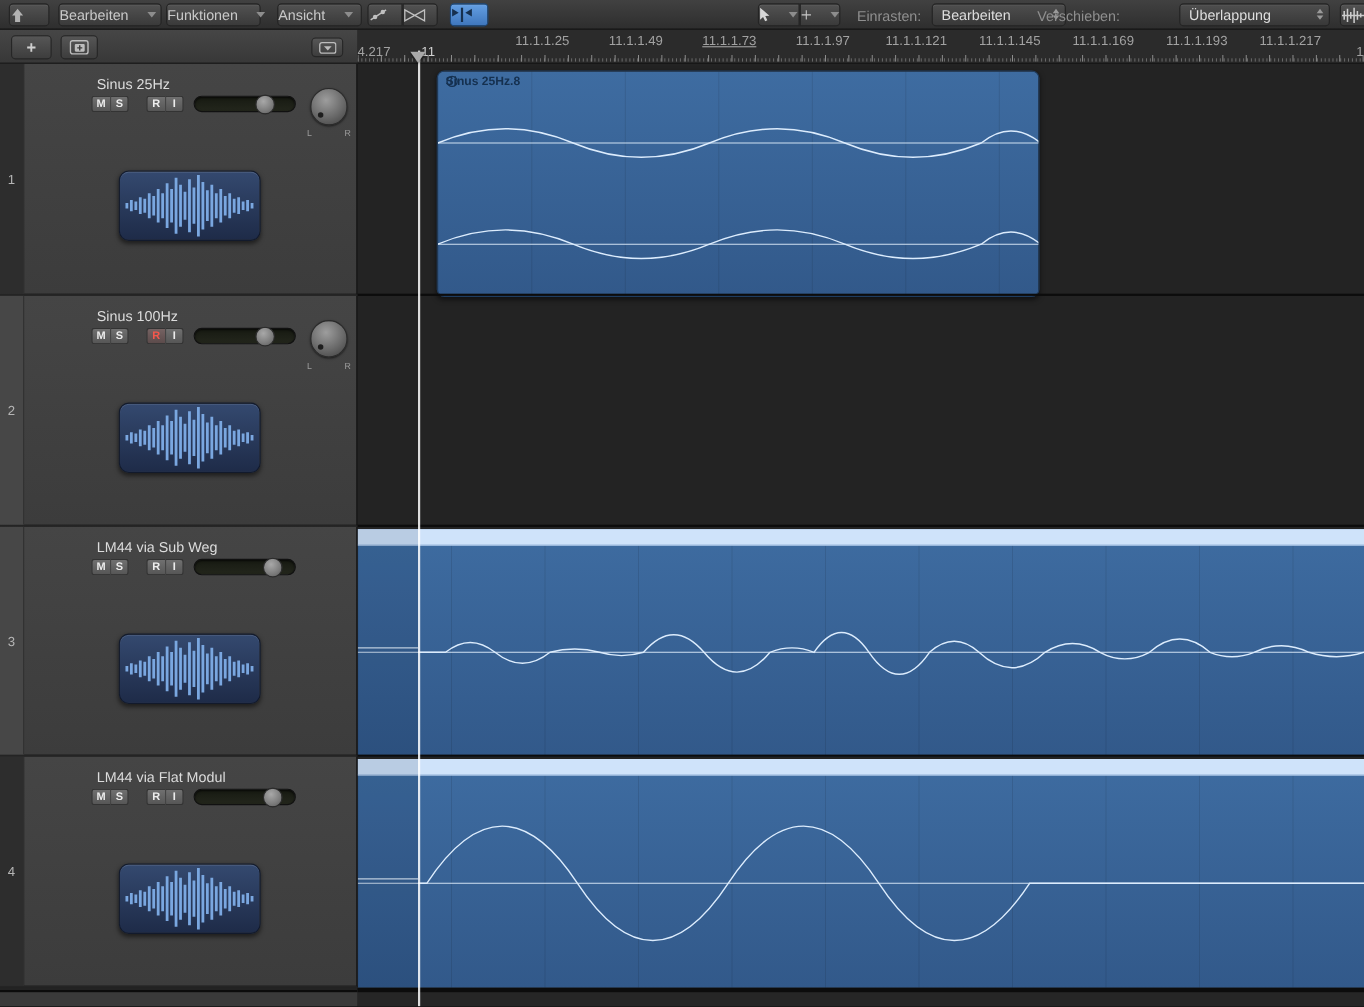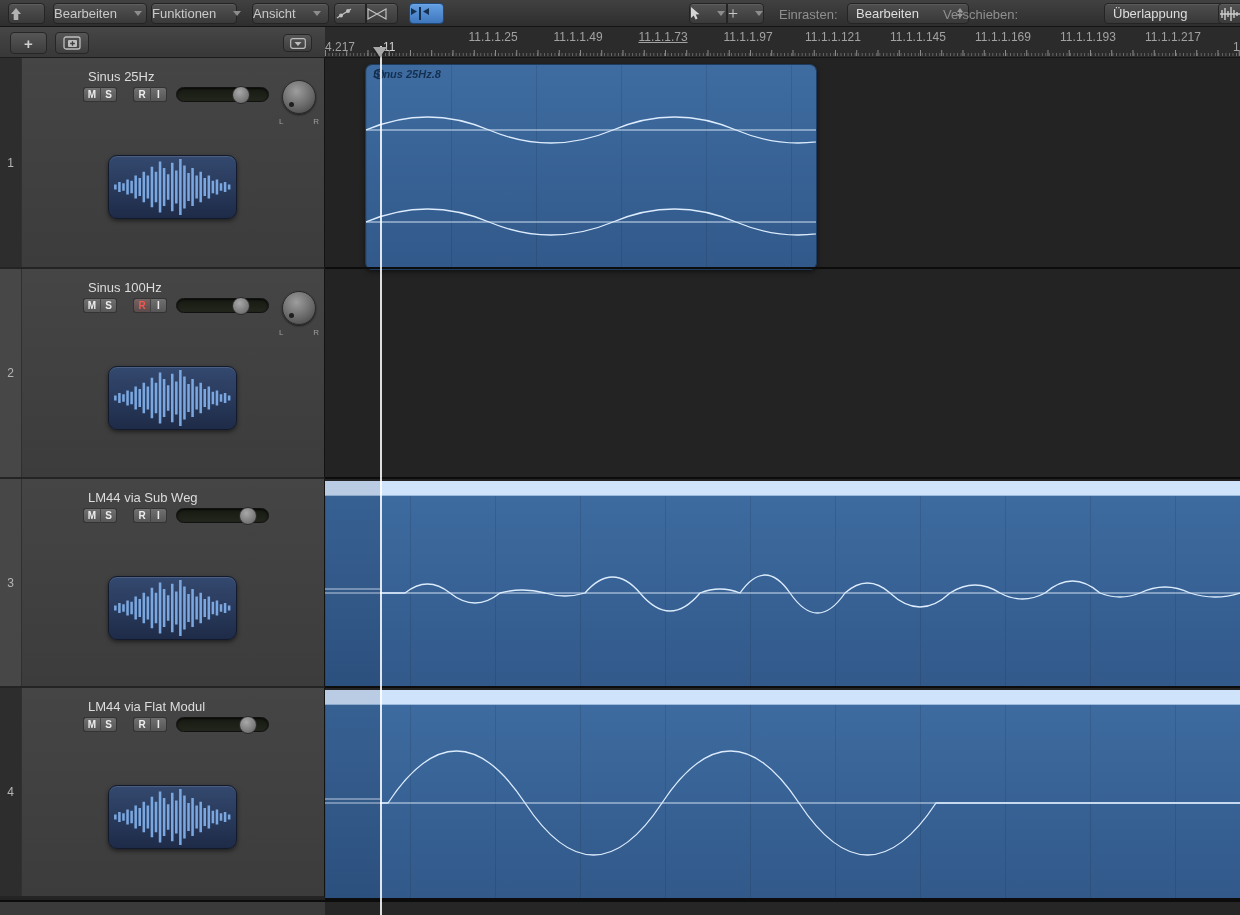--- a/index.html
+++ b/index.html
@@ -158,21 +158,21 @@
 
     <span class="tlabel" style="left:779px;">Einrasten:</span>
     <div class="tselect" style="left:847px;width:122px;">
       <span>Bearbeiten</span>
       <span class="stepper">
           <span class="up"></span>
           <span class="dn"></span>
         </span>
     </div>
     <span class="tlabel" style="left:943px;">Verschieben:</span>
-    <div class="tselect" style="left:1104px;width:137px;">
+    <div class="tselect" style="left:1072px;width:137px;">
       <span>Überlappung</span>
       <span class="stepper">
           <span class="up"></span>
           <span class="dn"></span>
         </span>
     </div>
     <div class="tbtn" style="left:1218px;width:34px;">
       <svg width="22" height="16" viewBox="0 0 22 16">
         <path d="M1,8 H21 M3,4 V12 M6,2 V14 M9,5 V11 M12,1 V15 M15,4 V12 M18,6 V10" stroke="#cccccc" stroke-width="1.4"></path>
       </svg>
@@ -314,21 +314,21 @@
       </div>
     <div class="ticon">
       <svg viewBox="0 0 100 48">
           <path class="icon-wave-path" stroke="#7aa7e0" stroke-width="2" fill="none" d="M5,22 V26 M8.2,20 V28 M11.4,21 V27 M14.600000000000001,18 V30 M17.8,19 V29 M21,15 V33 M24.200000000000003,17 V31 M27.400000000000002,12 V36 M30.6,15 V33 M33.8,8 V40 M37,12 V36 M40.2,4 V44 M43.400000000000006,9 V39 M46.6,14 V34 M49.800000000000004,5 V43 M53,11 V37 M56.2,2 V46 M59.400000000000006,7 V41 M62.6,13 V35 M65.80000000000001,9 V39 M69,15 V33 M72.2,12 V36 M75.4,17 V31 M78.60000000000001,15 V33 M81.80000000000001,19 V29 M85,18 V30 M88.2,21 V27 M91.4,20 V28 M94.60000000000001,22 V26 "></path>
         </svg>
     </div>
   </div>
 
   <div class="arrange">
 
-    <div class="region rounded" style="left:40px;top:6px;width:452px;height:206px;font-style:italic;">
+    <div class="region rounded" style="left:72px;top:6px;width:548px;height:206px;">
       <div class="body"></div>
       <div class="bargrid"></div>
       <svg width="548" height="206" viewBox="0 0 548 206">
         <path class="cline" d="M0,65 H548"></path>
         <path class="cline" d="M0,157 H548"></path>
         <path class="wave" d="M0,65 q61.5,-26 123,0 q62,26 124,0 q61.5,-26 123,0 q62,26 124,0 q27,-22 54,0"></path>
         <path class="wave" d="M0,157 q61.5,-26 123,0 q62,26 124,0 q61.5,-26 123,0 q62,26 124,0 q27,-22 54,0"></path>
       </svg>
       <div class="rlabel-bar">
         <span>Sinus 25Hz.8</span>

